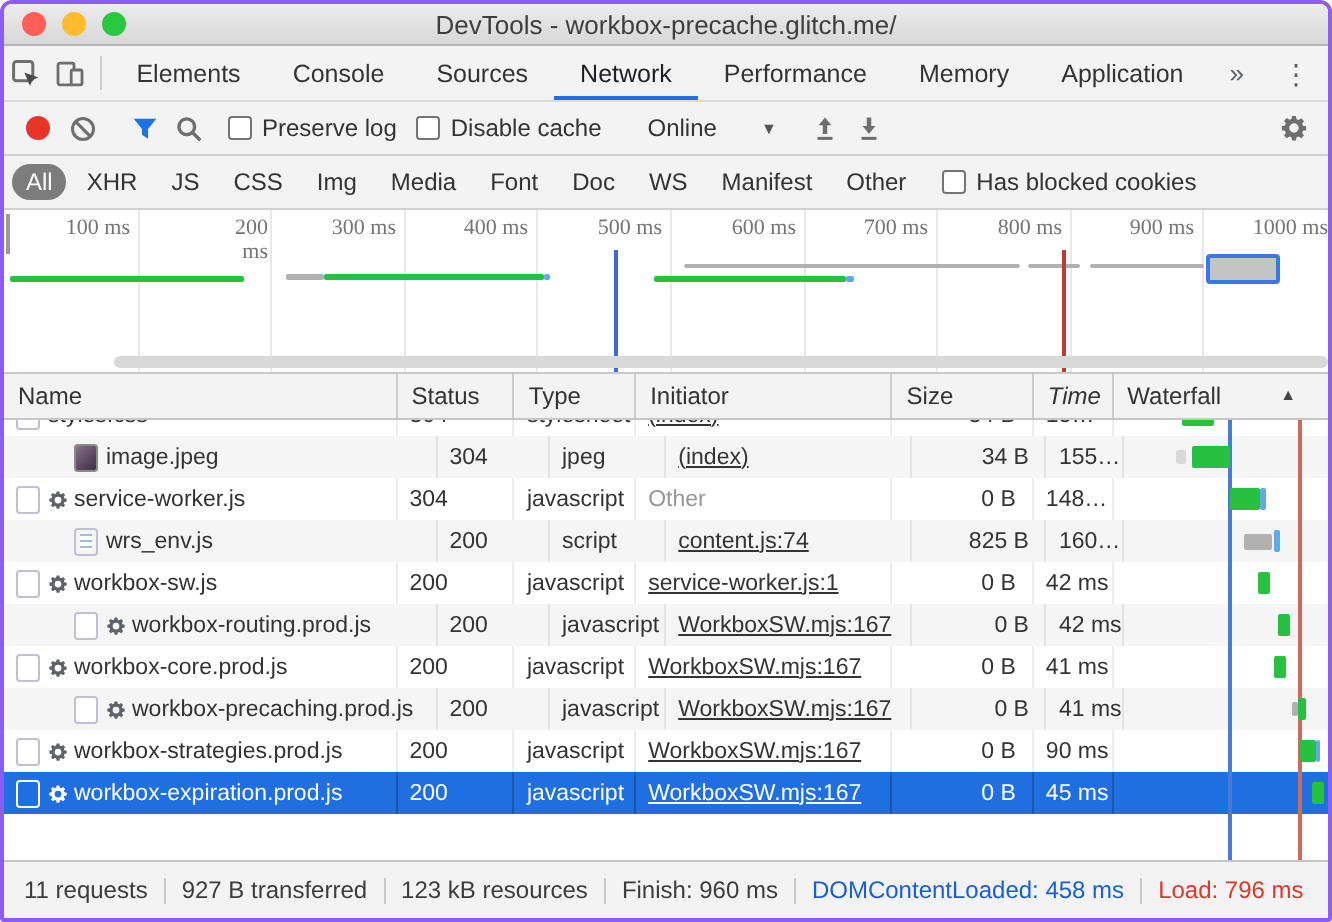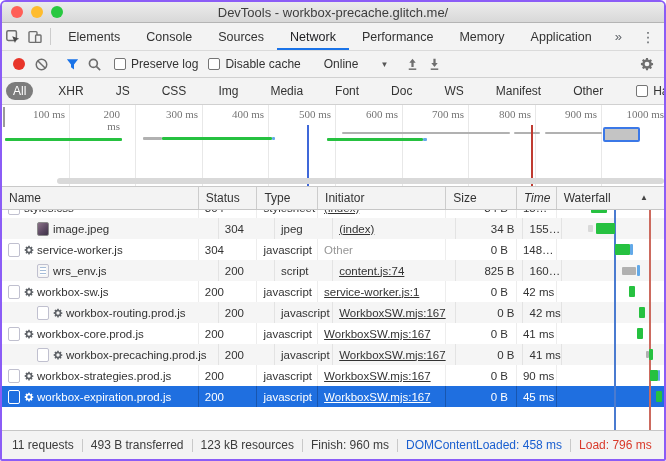--- a/index.html
+++ b/index.html
@@ -37,21 +37,21 @@
   .spacer{flex:1;}
 
   
   .filterrow{height:21px;flex:0 0 21px;background:#f3f3f3;border-bottom:1px solid #d8d8d8;display:flex;align-items:center;font-size:12px;color:#333;}
   .filter-input{width:188px;height:17px;margin-left:3px;border:1px solid #d0d0d0;background:#fff;font-size:12px;padding:0 5px;outline:none;font-family:inherit;color:#333;}
   .filter-input::placeholder{color:#8d8d8d;}
   .hide-urls{display:flex;align-items:center;margin-left:12px;}
 
   
   .typerow{height:27px;flex:0 0 27px;background:#f3f3f3;border-bottom:1px solid #d0d0d0;display:flex;align-items:center;font-size:12px;color:#333;padding-left:4px;}
-  .pill{padding:2px 7px;margin-right:18px;cursor:pointer;white-space:nowrap;}
+  .pill{padding:2px 7px;margin-right:3px;cursor:pointer;white-space:nowrap;}
   .pill.selected{background:#7c7c7c;color:#fff;border-radius:9px;}
   .blocked{display:flex;align-items:center;margin-left:8px;}
 
   
   .overview{height:82px;flex:0 0 82px;position:relative;background:#fff;border-bottom:1px solid #c9c9c9;overflow:hidden;cursor:pointer;}
   .grid{position:absolute;top:0;bottom:0;width:1px;background:#e8e8e8;}
   .ticklbl{position:absolute;top:3px;width:62px;text-align:right;font-size:11px;color:#757575;font-family:Liberation Serif, serif;}
   .ovbar{position:absolute;border-radius:1px;}
   .ovline{position:absolute;top:20px;bottom:0;width:2px;}
   .zerotick{position:absolute;left:1px;top:2px;width:2px;height:20px;background:#9a9a9a;}
@@ -205,21 +205,21 @@
       <span class="cb"></span>
       <span class="cb-lbl">Has blocked cookies</span>
     </span>
   </div>
 
   <div class="overview" id="overview">
       <div class="zerotick"></div>
       <div class="grid" style="left: 67px;"></div>
       <div class="ticklbl" style="left: 1px;">100 ms</div>
       <div class="grid" style="left: 133px;"></div>
-      <div class="ticklbl" style="left: 56px; padding-left: 33px;">200 ms</div>
+      <div class="ticklbl" style="left: 70px; padding-left: 33px;">200 ms</div>
       <div class="grid" style="left: 200px;"></div>
       <div class="ticklbl" style="left: 134px;">300 ms</div>
       <div class="grid" style="left: 266px;"></div>
       <div class="ticklbl" style="left: 200px;">400 ms</div>
       <div class="grid" style="left: 333px;"></div>
       <div class="ticklbl" style="left: 267px;">500 ms</div>
       <div class="grid" style="left: 400px;"></div>
       <div class="ticklbl" style="left: 334px;">600 ms</div>
       <div class="grid" style="left: 466px;"></div>
       <div class="ticklbl" style="left: 400px;">700 ms</div>
@@ -453,21 +453,21 @@
           <span class="wfbar" style="left: 99px; width: 6px; background: rgb(38, 193, 64);"></span>
         </div>
       </div>
       <div class="vline" style="left: 612px; background: rgb(74, 123, 208);"></div>
       <div class="vline" style="left: 647px; background: rgb(204, 106, 94);"></div>
     </div>
 
   <div class="statusbar" id="statusbar">
       <div class="sb-item">11 requests</div>
       <div class="sb-sep"></div>
-      <div class="sb-item">493 B transferred</div>
+      <div class="sb-item">927 B transferred</div>
       <div class="sb-sep"></div>
       <div class="sb-item">123 kB resources</div>
       <div class="sb-sep"></div>
       <div class="sb-item">Finish: 960 ms</div>
       <div class="sb-sep"></div>
       <div class="sb-item" style="color: rgb(26, 95, 208);">DOMContentLoaded: 458 ms</div>
       <div class="sb-sep"></div>
       <div class="sb-item" style="color: rgb(217, 58, 43);">Load: 796 ms</div>
     </div>
 

